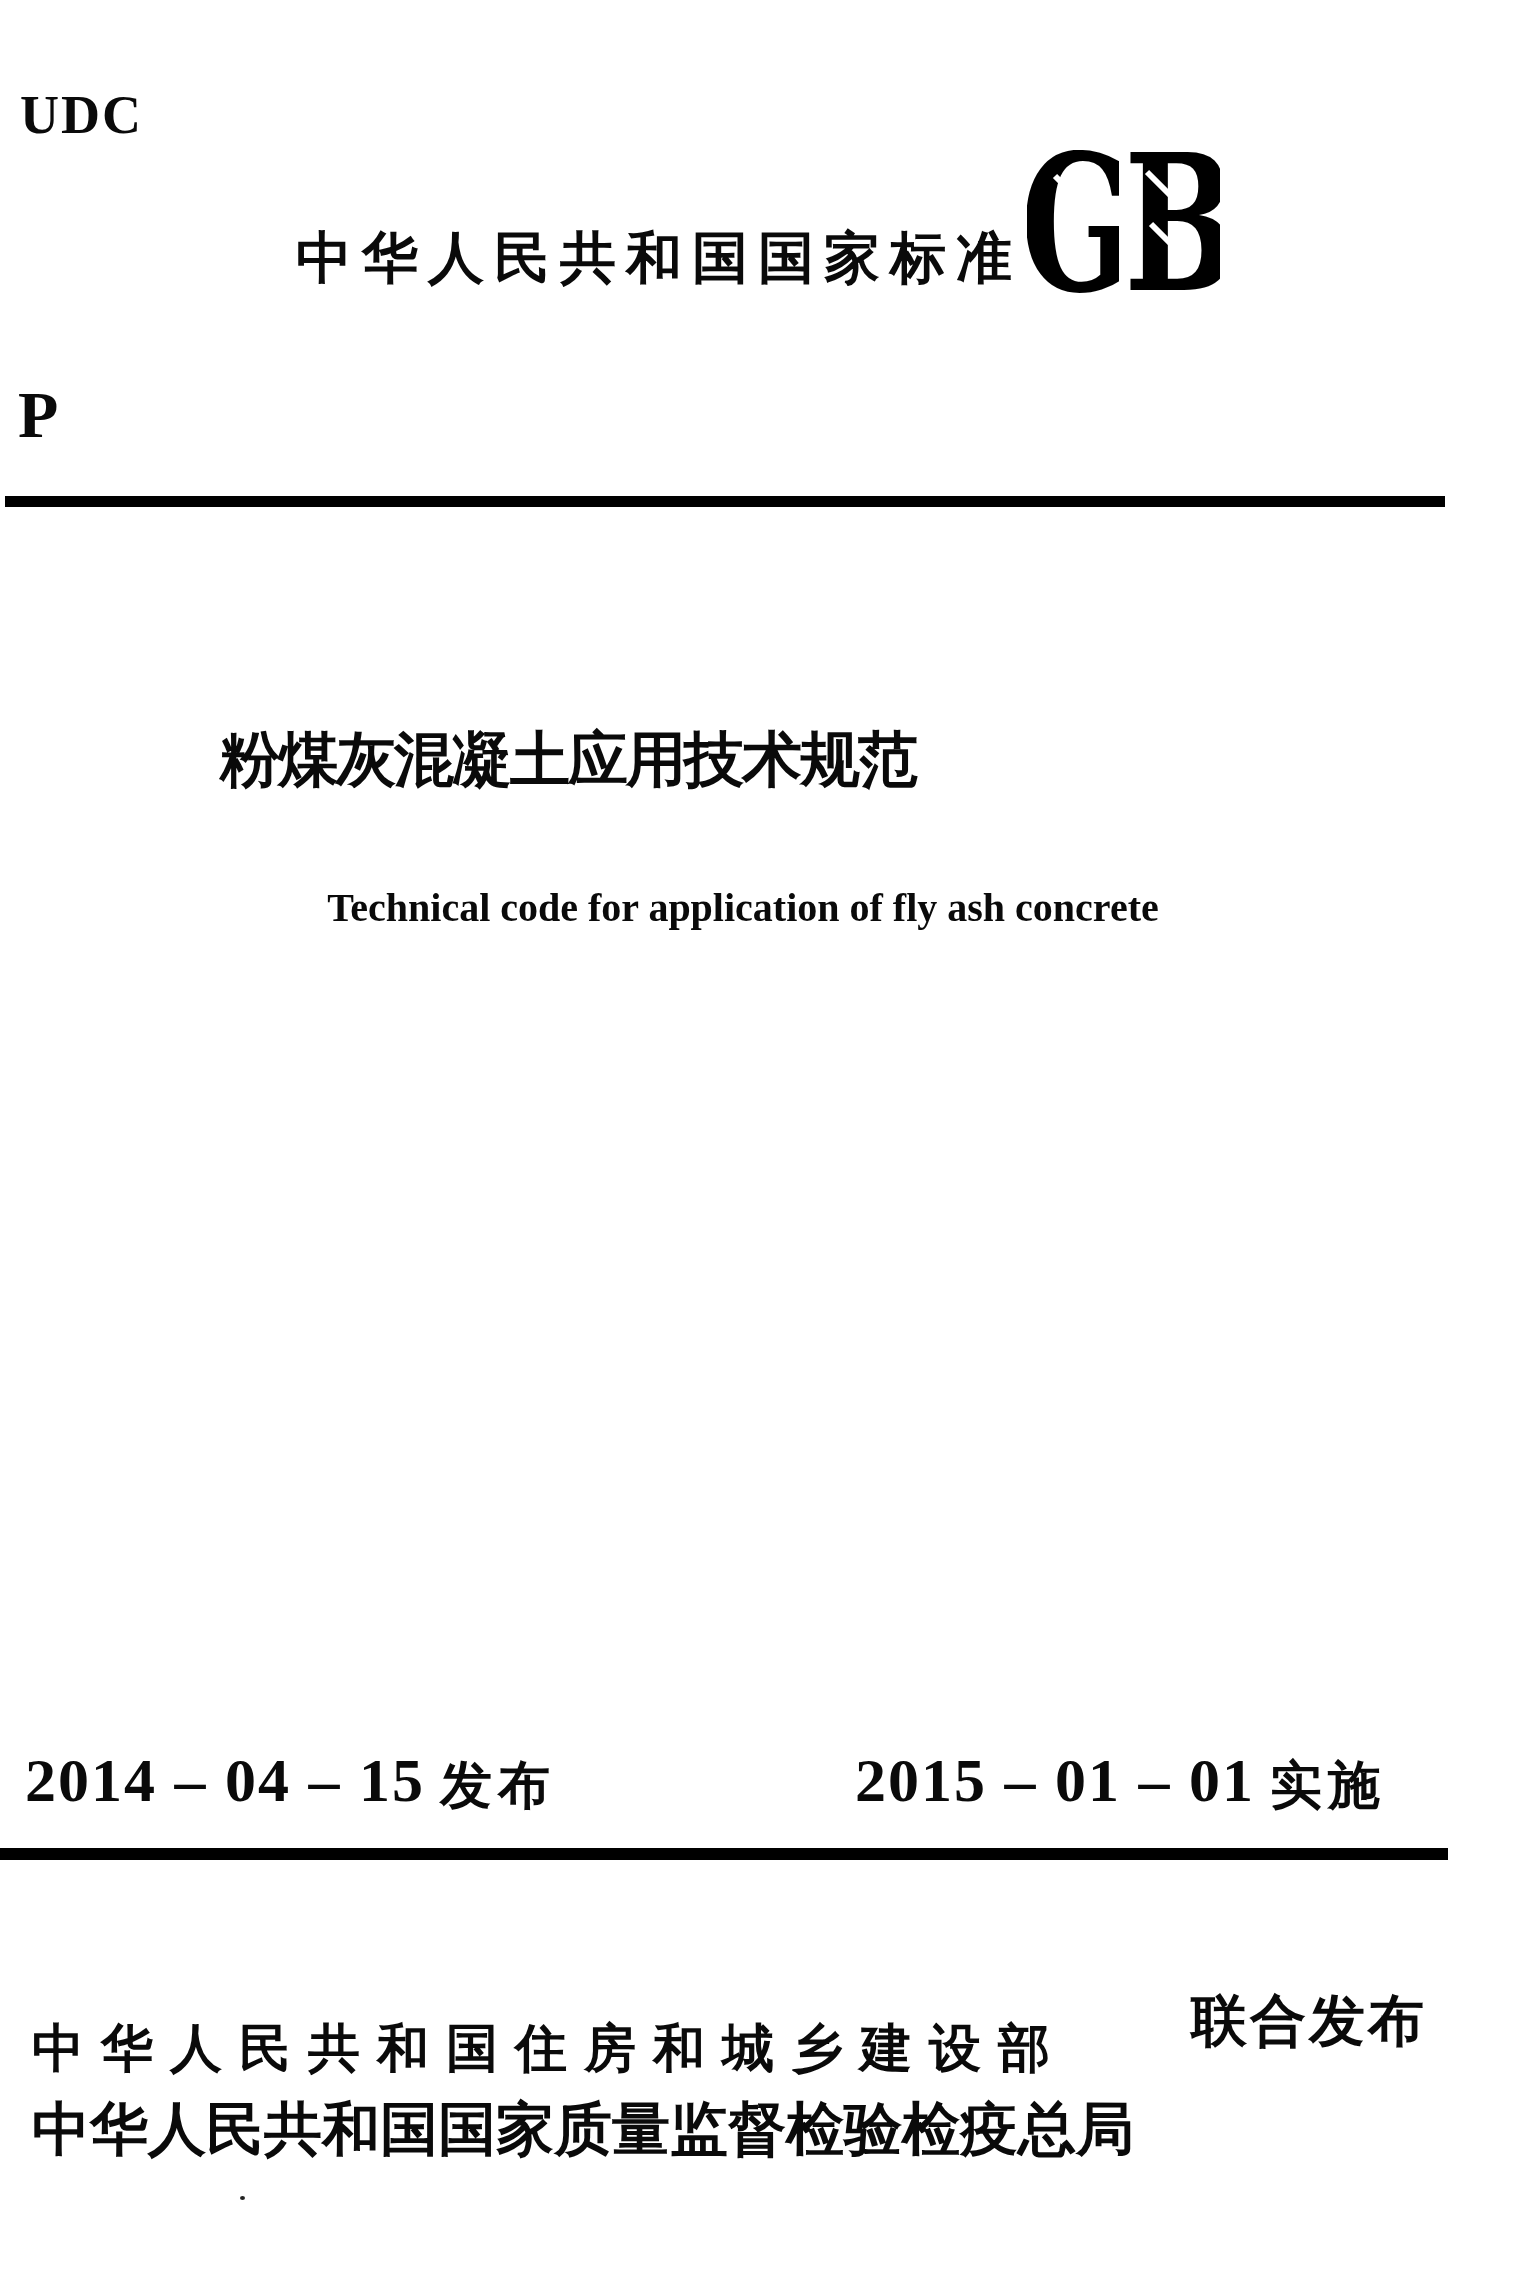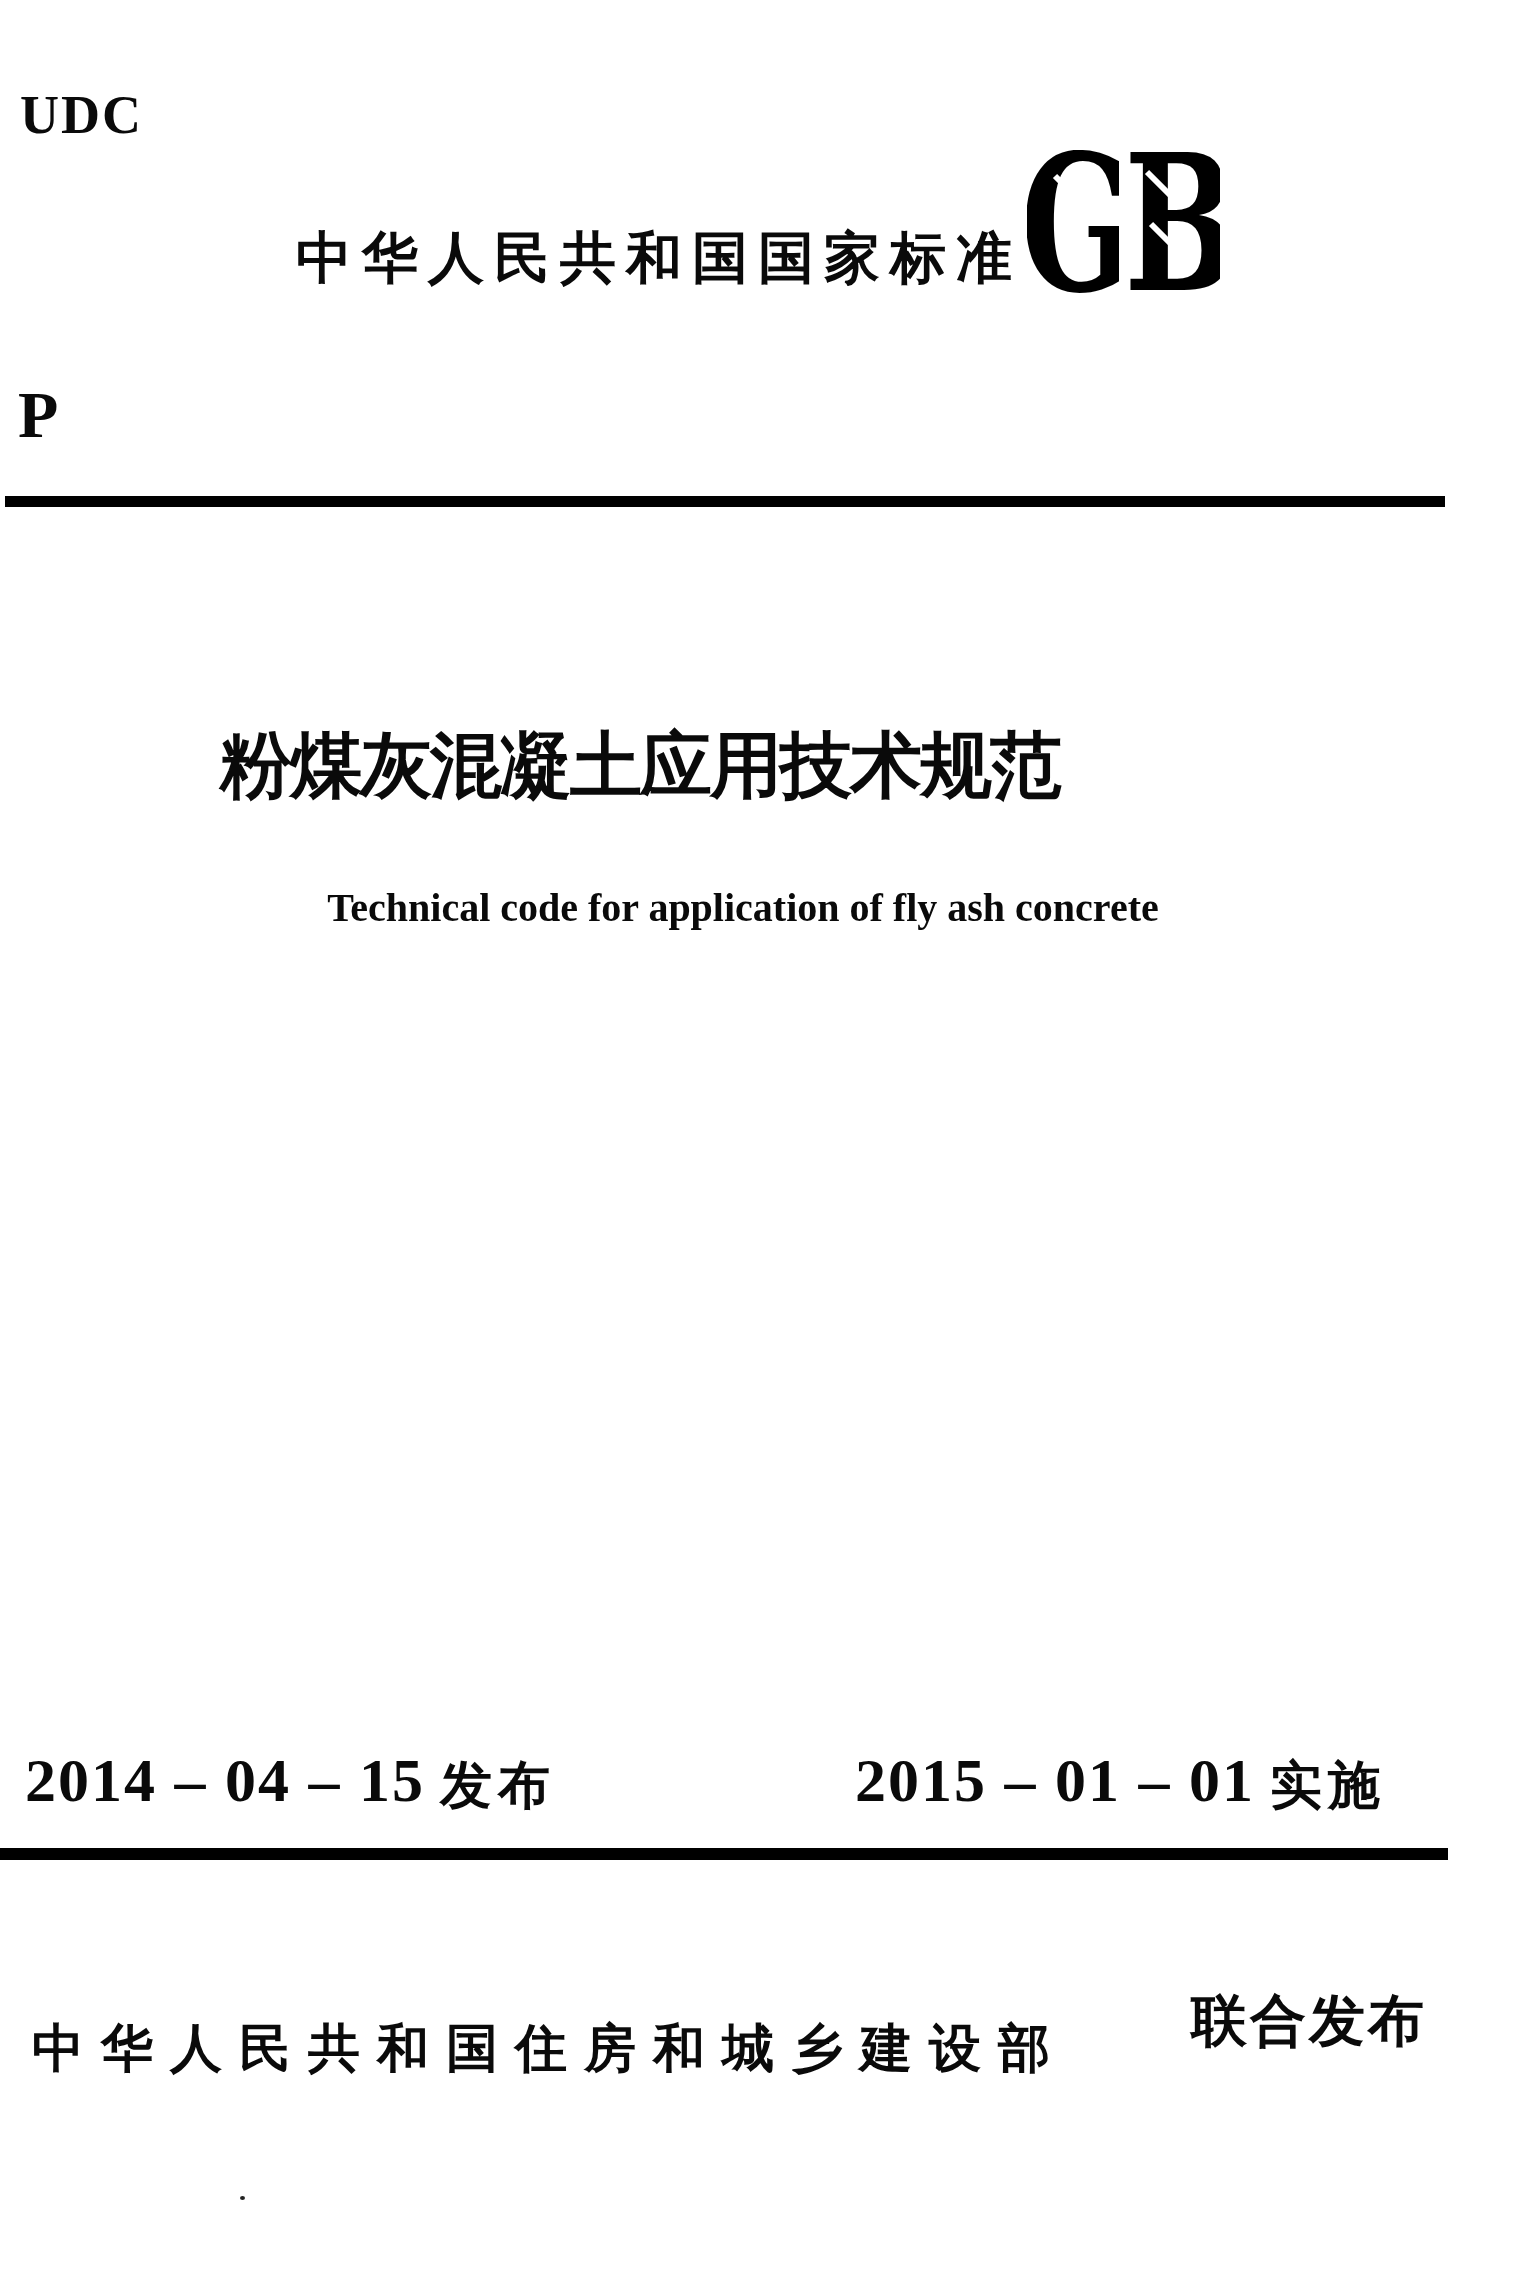--- a/index.html
+++ b/index.html
@@ -35,21 +35,21 @@
     font:bold 64px/1 "Liberation Serif","DejaVu Serif",serif;
     letter-spacing:1px;
   }
 
   .rule { position:absolute; background:#000; }
   .rule-top { left:5px; right:5px; top:496px; height:11px; }
   .rule-bottom { left:0px; right:2px; top:1848px; height:12px; }
 
   .title-cn {
     left:220px; top:730px;
-    font-weight:700; font-size:72px;
+    font-weight:700; font-size:60px;
     font-family:"Liberation Serif","DejaVu Serif",serif;
     letter-spacing:-2px;
   }
   .title-en {
     left:13px; top:888px; width:1460px;
     text-align:center;
     font-weight:600; font-size:40px;
     font-family:"Liberation Serif","DejaVu Serif",serif;
     white-space:nowrap;
   }
@@ -128,19 +128,20 @@
     <div class="date-group">
       <span class="date-num">2015 – 01 – 01</span>
       <span class="date-label">实施</span>
     </div>
   </div>
 
   <div class="rule rule-bottom"></div>
 
   <div class="publishers">
     <div class="pub-line pub-line-1">中华人民共和国住房和城乡建设部</div>
+    <div class="pub-line pub-line-2">中华人民共和国国家质量监督检验检疫总局</div>
   </div>
 
   <div class="abs joint-label">联合发布</div>
 
   <div class="ink-dot"></div>
 
 </div>
 
 </body></html>

